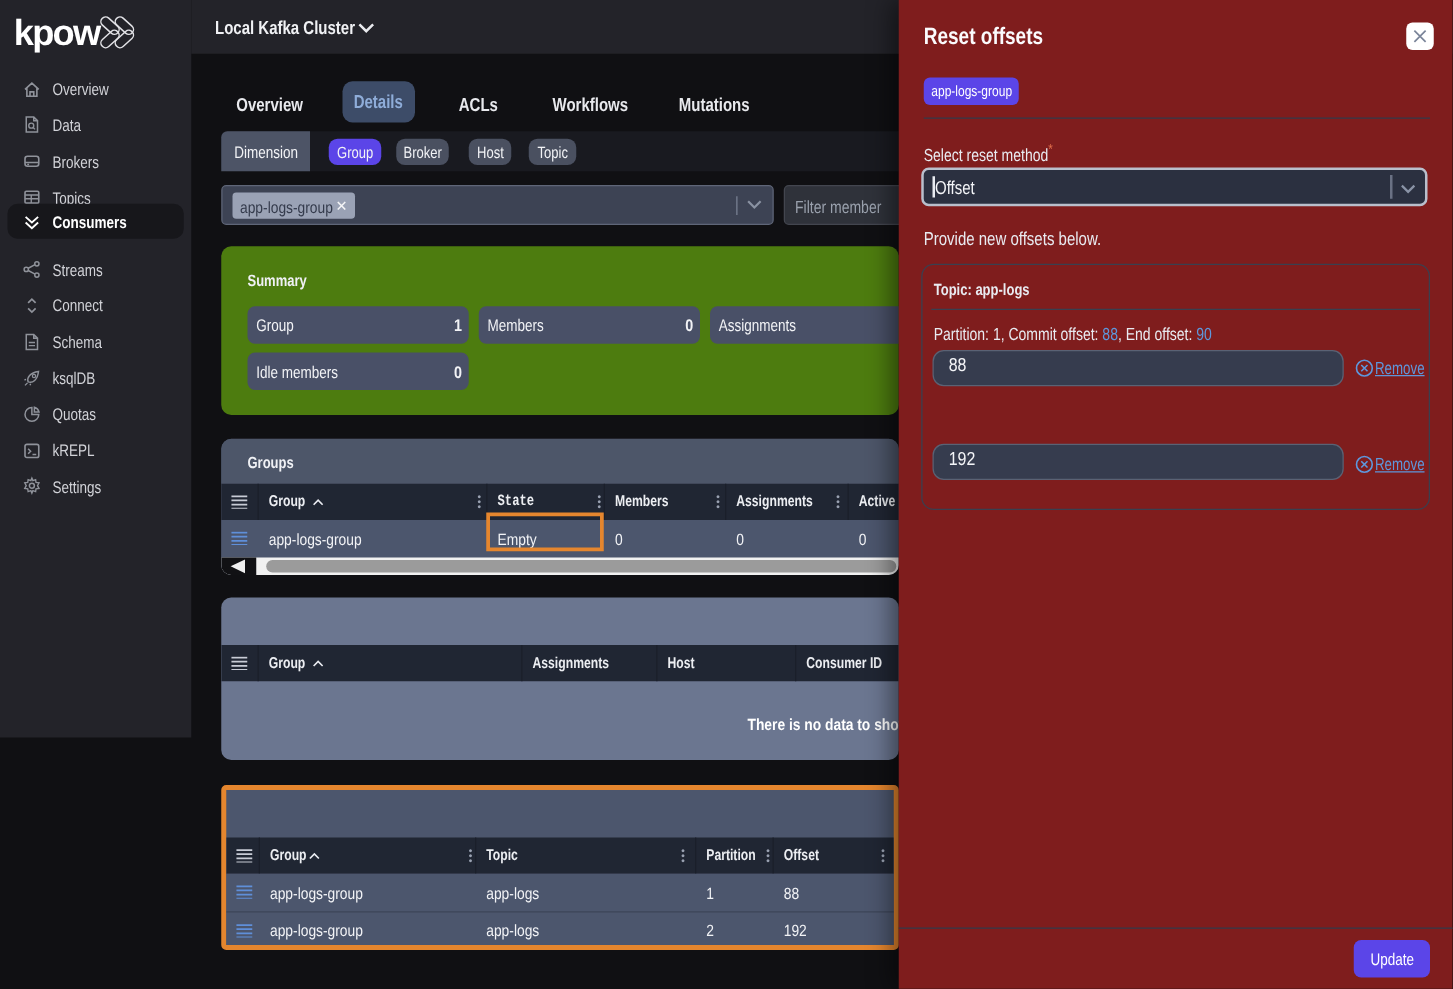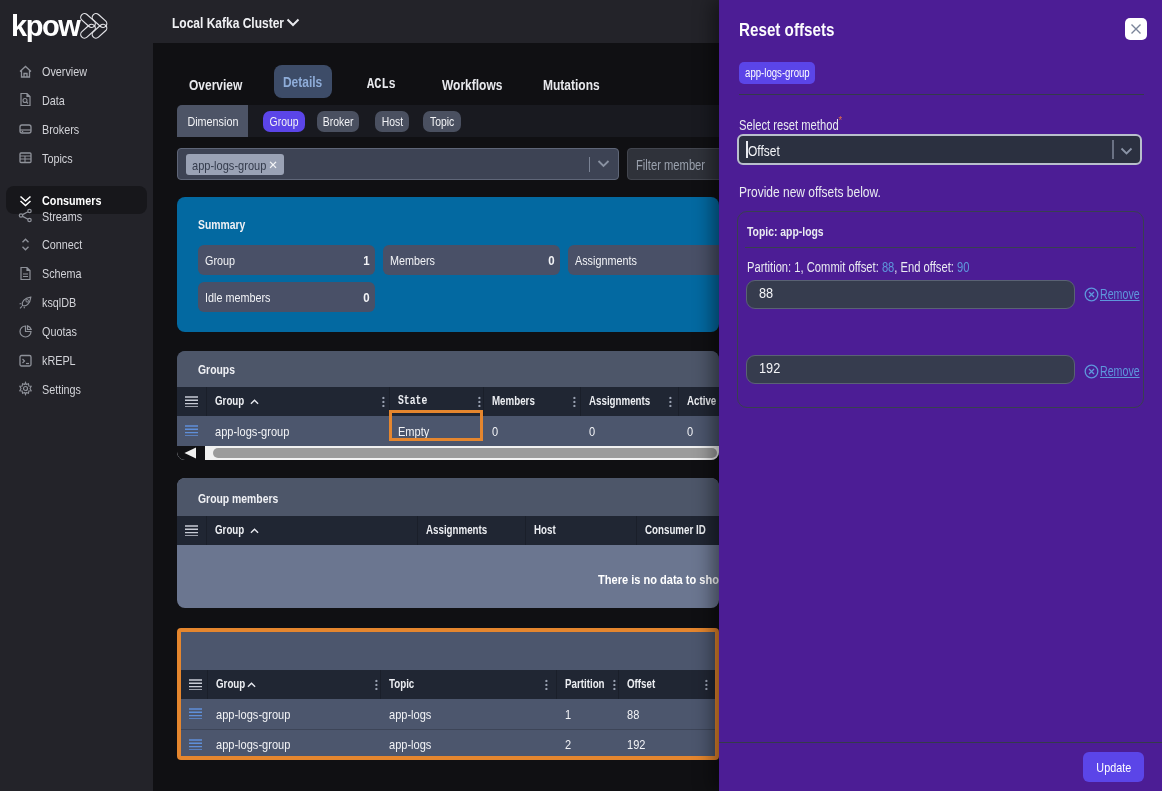--- a/index.html
+++ b/index.html
@@ -1,21 +1,21 @@
 <!DOCTYPE html>
 <html><head>
 <meta charset="utf-8">
 <style>
 * { margin:0; padding:0; box-sizing:border-box; }
 html,body { width:1162px; height:791px; overflow:hidden; background:#101013; font-family:"Liberation Sans", sans-serif; }
 .tx  { display:inline-block; transform:scaleX(0.80); transform-origin:0 50%; white-space:nowrap; }
 .tx85{ display:inline-block; transform:scaleX(0.85); transform-origin:0 50%; white-space:nowrap; }
 .txc { display:inline-block; transform:scaleX(0.80); transform-origin:50% 50%; white-space:nowrap; }
 
-#sidebar { position:absolute; left:0; top:0; width:153px; height:791px; background:#232329; z-index:2; }
+#sidebar { position:absolute; left:0; top:0; width:153px; height:590px; background:#232329; z-index:2; }
 .nav-item { position:absolute; left:6px; width:141px; height:28px; color:#d2d3d8; font-size:13.5px; }
 .nav-item svg { position:absolute; left:11px; top:5.5px; width:17px; height:17px; }
 .nav-item span { position:absolute; left:36px; top:7px; transform:scaleX(0.8); transform-origin:0 50%; white-space:nowrap; }
 .nav-item.active { background:#17171b; border-radius:8px; color:#ffffff; font-weight:bold; }
 
 #topbar { position:absolute; left:153px; top:0; width:1009px; height:43px; background:#232329; z-index:1; }
 #topbar .title { position:absolute; left:19px; top:14px; color:#f0f1f4; font-size:15px; font-weight:bold; }
 
 .tab { position:absolute; top:76px; color:#e8e9ed; font-size:15px; font-weight:bold; z-index:1; }
 #tab-details { left:274px; top:65px; width:58px; height:33px; background:#3d4c68; border-radius:8px; color:#8fadd9; display:flex; align-items:center; justify-content:center; }
@@ -40,38 +40,38 @@
 .card-hd { position:absolute; left:0; top:0; right:0; background:#4d5669; border-radius:8px 8px 0 0; color:#f0f1f5; font-size:13px; font-weight:bold; }
 .thead { position:absolute; left:0; right:0; background:#202633; color:#eceef2; font-size:12.5px; font-weight:bold; }
 .trow { position:absolute; left:0; right:0; background:#4c566d; color:#f2f3f6; font-size:13px; }
 .cell { position:absolute; top:0; bottom:0; white-space:nowrap; }
 .cell span.s { position:absolute; left:9px; top:50%; margin-top:-7.5px; transform:scaleX(0.85); transform-origin:0 50%; white-space:nowrap; }
 .thead .cell span.s { transform:scaleX(0.78); }
 .vline { position:absolute; top:0; bottom:0; width:1px; background:#1a1f2a; }
 .dots { position:absolute; top:50%; margin-top:-6px; width:3px; color:#9aa2b2; font-size:8px; line-height:4.2px; }
 .caret { position:absolute; top:50%; margin-top:-3px; width:9px; height:6px; }
 
-#summary { top:197px; width:542px; height:135px; background:#0369a1; }
+#summary { top:197px; width:542px; height:135px; background:#4d7c0f; }
 #summary .title { position:absolute; left:21px; top:20px; color:#f0f1f5; font-size:13px; font-weight:bold; }
 .pill { position:absolute; height:30px; background:#495067; border-radius:6px; color:#f2f3f6; font-size:13.5px; }
 .pill .l { position:absolute; left:7px; top:8px; transform:scaleX(0.8); transform-origin:0 50%; white-space:nowrap; }
 .pill .v { position:absolute; right:5px; top:8px; font-weight:bold; transform:scaleX(0.85); transform-origin:100% 50%; }
 
 #groups { top:351px; width:542px; height:109px; background:#4c566d; }
 
 #members { top:478px; width:542px; height:130px; background:#6b7690; }
 
 #assign { top:628px; width:542px; height:132px; border:4px solid #e5862e; background:#4c566d; border-radius:4px; }
 
 #hscroll { position:absolute; left:0; bottom:0; right:0; height:14px; background:#f1f1f1; }
 #hscroll .btn { position:absolute; left:0; top:0; width:28px; height:14px; background:#111114; }
 #hscroll .thumb { position:absolute; left:36px; top:2px; width:504px; height:10px; background:#9b9b9b; border-radius:5px; }
 .ham { position:absolute; left:8px; top:50%; margin-top:-6px; width:13px; height:11px; }
 
-#panel { position:absolute; left:719px; top:0; width:443px; height:791px; background:#4c1d95; z-index:5; box-shadow:-6px 0 18px rgba(0,0,0,0.45); color:#e9ebf1; }
+#panel { position:absolute; left:719px; top:0; width:443px; height:791px; background:#7f1d1d; z-index:5; box-shadow:-6px 0 18px rgba(0,0,0,0.45); color:#e9ebf1; }
 #panel h1 { position:absolute; left:20px; top:19px; font-size:19px; font-weight:bold; color:#fbfbfd; }
 #pclose { position:absolute; left:406px; top:18px; width:22px; height:22px; background:#ffffff; border-radius:5px; }
 #pchip { position:absolute; left:20px; top:62px; width:76px; height:22px; background:#5b45e8; border-radius:5px; color:#fff; font-size:12px; display:flex; align-items:center; justify-content:center; }
 .pdiv { position:absolute; left:20px; width:405px; height:1px; background:#343b4b; }
 #plabel { position:absolute; left:20px; top:113px; font-size:14px; }
 #plabel sup { color:#e06c4a; }
 #psel { position:absolute; left:18px; top:134px; width:405px; height:31px; background:#2b3040; border:2px solid #b9bfcc; border-radius:6px; }
 #psel .txt { position:absolute; left:9px; top:6px; font-size:15px; color:#f4f5f8; }
 #psel .cur { position:absolute; left:7px; top:5px; width:1.5px; height:17px; background:#e8eaf0; }
 #psel .sep { position:absolute; right:26px; top:4px; width:2px; height:19px; background:#6a7184; }
@@ -124,21 +124,21 @@
         </svg>
         <span>Brokers</span>
       </div>
       <div class="nav-item" style="top:143.7px">
         <svg viewBox="0 0 17 17">
           <rect x="3" y="4" width="11" height="9.5" rx="1" stroke="#8f929a" stroke-width="1.3" fill="none"></rect>
           <path d="M3 7 H14 M3 10 H14 M8 7 V13.5" stroke="#8f929a" stroke-width="1.1"></path>
         </svg>
         <span>Topics</span>
       </div>
-      <div class="nav-item active" style="top:186px">
+      <div class="nav-item active" style="top:163px">
         <svg viewBox="0 0 17 17">
           <path d="M3.5 4.5 L8.5 9 L13.5 4.5 M3.5 9 L8.5 13.5 L13.5 9" stroke="#ffffff" stroke-width="1.5" fill="none"></path>
         </svg>
         <span>Consumers</span>
       </div>
       <div class="nav-item" style="top:201.5px">
         <svg viewBox="0 0 17 17">
           <circle cx="12.5" cy="4" r="1.7" stroke="#8f929a" stroke-width="1.2" fill="none"></circle>
           <circle cx="4" cy="8.5" r="1.7" stroke="#8f929a" stroke-width="1.2" fill="none"></circle>
           <circle cx="12.5" cy="13" r="1.7" stroke="#8f929a" stroke-width="1.2" fill="none"></circle>
@@ -196,21 +196,21 @@
   <span class="title tx">Local Kafka Cluster</span>
   <svg style="position:absolute;left:133px;top:18px" width="14" height="9" viewBox="0 0 14 9">
       <path d="M1.5 1.5 l5.5 5.5 l5.5 -5.5" stroke="#e8e9ed" stroke-width="2" fill="none"></path>
     </svg>
 </div>
 
 <div class="tab" style="left:189px;"><span class="tx">Overview</span></div>
 <div class="tab" id="tab-details">
     <span class="txc">Details</span>
   </div>
-<div class="tab" style="left:367px;font-family:Liberation Mono, monospace;"><span class="tx">ACLs</span></div>
+<div class="tab" style="left:367px;"><span class="tx">ACLs</span></div>
 <div class="tab" style="left:442px;"><span class="tx">Workflows</span></div>
 <div class="tab" style="left:543px;"><span class="tx">Mutations</span></div>
 
 <div id="dimbar">
   <div id="dim-sel">
       <span class="txc">Dimension</span>
     </div>
   <div class="dimbtn" id="dim-group">
       <span class="txc">Group</span>
     </div>
@@ -319,23 +319,20 @@
       <div class="btn">
         <svg style="position:absolute;left:4px;top:1px" width="20" height="12" viewBox="0 0 20 12">
           <path d="M15 0.5 L3.5 6 L15 11.5 Z" fill="#f0f0f0"></path>
         </svg>
       </div>
       <div class="thumb"></div>
     </div>
 </div>
 
 <div class="card" id="members">
-  <div class="card-hd" style="height:38px;">
-      <span style="position:absolute;left:21px;top:13px;" class="tx">Group members</span>
-    </div>
   <div class="thead" style="top:38px;height:29px;">
       <svg class="ham" style="left:8px" viewBox="0 0 13 11">
         <path d="M0 1 H13 M0 4.3 H13 M0 7.6 H13 M0 10.9 H13" stroke="#c8ccd6" stroke-width="1.4"></path>
       </svg>
       <div class="vline" style="left:29px;"></div>
       <div class="cell" style="left:29px;width:211px;">
         <span class="s">Group</span>
         <svg class="caret" style="left:44px" viewBox="0 0 10 6">
           <path d="M1 5 L5 1 L9 5" stroke="#e8eaf0" stroke-width="1.5" fill="none"></path>
         </svg>

